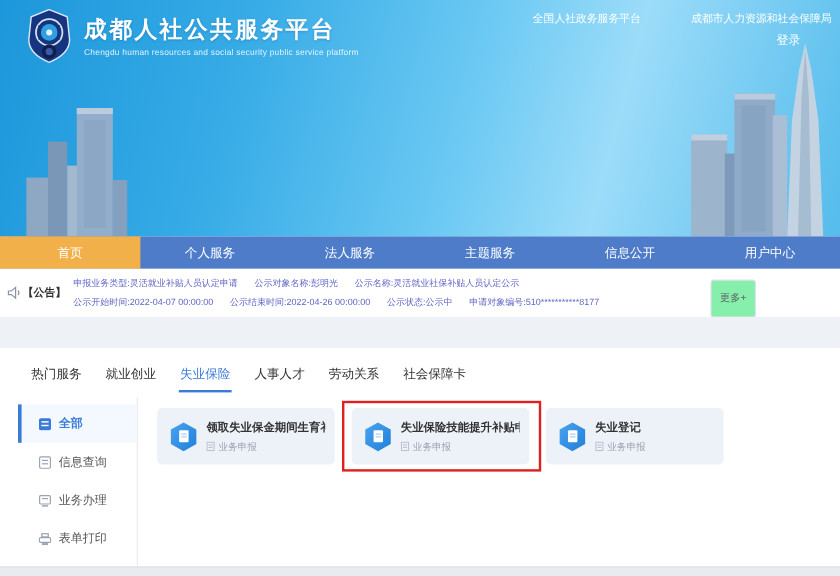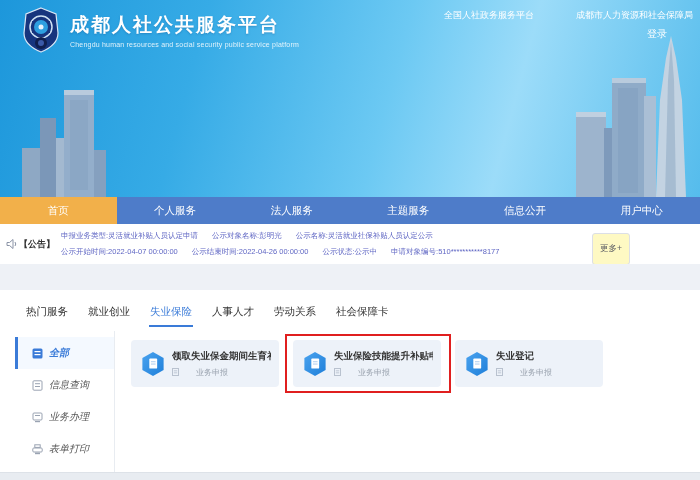--- a/index.html
+++ b/index.html
@@ -24,46 +24,46 @@
   .nav-tab{flex:1;display:flex;align-items:center;justify-content:center;color:#fff;font-size:10.5px;cursor:pointer;}
   .nav-tab.active{background:#f2b04a;}
 
   
   .announce{position:absolute;left:0;top:224px;width:700px;height:40px;background:#fff;display:flex;align-items:center;}
   .horn{margin-left:6px;flex:0 0 auto;}
   .ann-label{font-size:9px;color:#333;font-weight:bold;margin-left:1px;flex:0 0 auto;}
   .ann-lines{margin-left:6px;display:flex;flex-direction:column;gap:6px;}
   .ann-line{display:flex;white-space:nowrap;}
   .ann-line span{font-size:7.5px;color:#6067c4;margin-right:14px;}
-  .more-btn{position:absolute;right:70px;top:9px;width:38px;height:32px;background:#fef9c3;
+  .more-btn{position:absolute;right:70px;top:9px;width:38px;height:32px;background:#86efac;
     border:1px solid #dcdfe6;border-radius:3px;font-size:8.5px;color:#606266;cursor:pointer;padding:0;}
 
   .band{position:absolute;left:0;top:264px;width:700px;height:26px;background:#eef1f6;}
 
   
   .cat-tabs{position:absolute;left:0;top:290px;width:700px;height:46px;background:#fff;
     display:flex;align-items:center;padding-left:25px;gap:18px;border-bottom:1px solid #edf0f4;}
   .cat-tab{font-size:10.5px;color:#333;padding:6px 1px;cursor:pointer;border-bottom:2px solid transparent;}
   .cat-tab.active{color:#3a7bd8;font-weight:normal;border-bottom:2px solid #3a7bd8;}
 
   
   .content{position:absolute;left:0;top:331px;width:700px;height:141px;background:#fff;}
   .sidebar{position:absolute;left:15px;top:0;width:100px;height:141px;border-right:1px solid #e8ecf1;padding-top:6px;}
   .side-item{height:32px;display:flex;align-items:center;padding-left:14px;gap:6px;
-    font-size:10px;color:#555;cursor:pointer;border-left:3px solid transparent;font-style:italic;}
+    font-size:10px;color:#555;cursor:pointer;border-left:3px solid transparent;}
   .side-item.active{color:#3a7bd8;font-weight:bold;border-left:3px solid #3a7bd8;background:#f4f9ff;}
   .side-item svg{flex:0 0 auto;}
 
   .cards{position:absolute;left:115px;top:9px;display:flex;padding-left:16px;gap:14px;}
   .card{width:148px;height:47px;background:#edf2f9;border-radius:4px;display:flex;align-items:center;
     padding:0 8px 0 10px;cursor:pointer;}
   .card-icon{flex:0 0 auto;}
   .card-body{margin-left:7px;min-width:0;}
   .card-title{font-size:9.5px;font-weight:bold;color:#333;white-space:nowrap;overflow:hidden;}
-  .card-tag{display:flex;align-items:center;gap:17px;margin-top:4px;font-size:8px;color:#9aa3af;}
+  .card-tag{display:flex;align-items:center;gap:3px;margin-top:4px;font-size:8px;color:#9aa3af;}
 
   .red-box{position:absolute;left:285px;top:3px;width:166px;height:59px;border:2px solid #e01f1f;pointer-events:none;}
 
   .footer-strip{position:absolute;left:0;top:472px;width:700px;height:8px;background:#e8ecf1;border-top:1px solid #dde2e8;}
 </style>
 </head>
 <body>
 
 <div class="stage">
 

